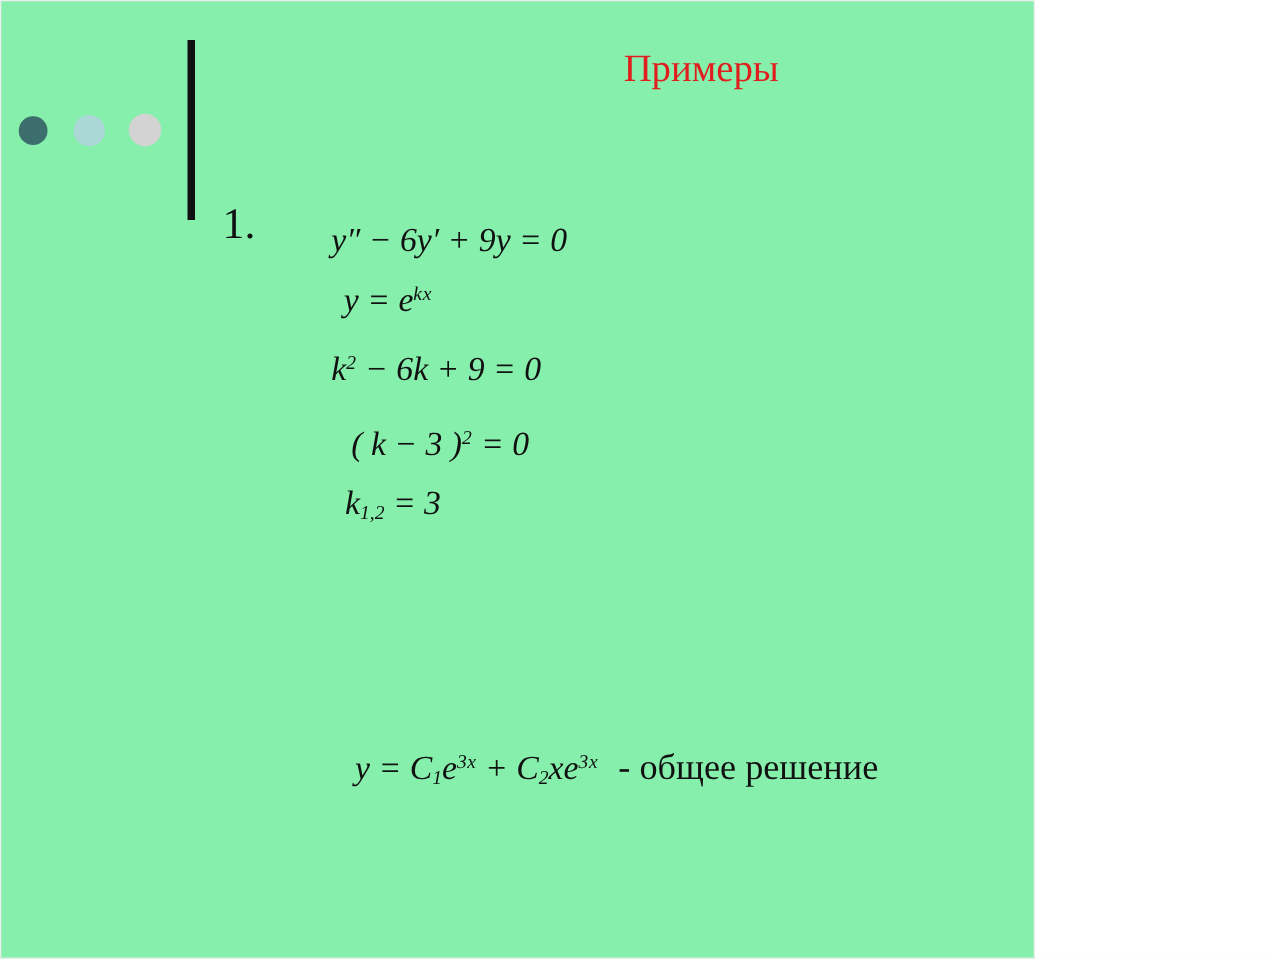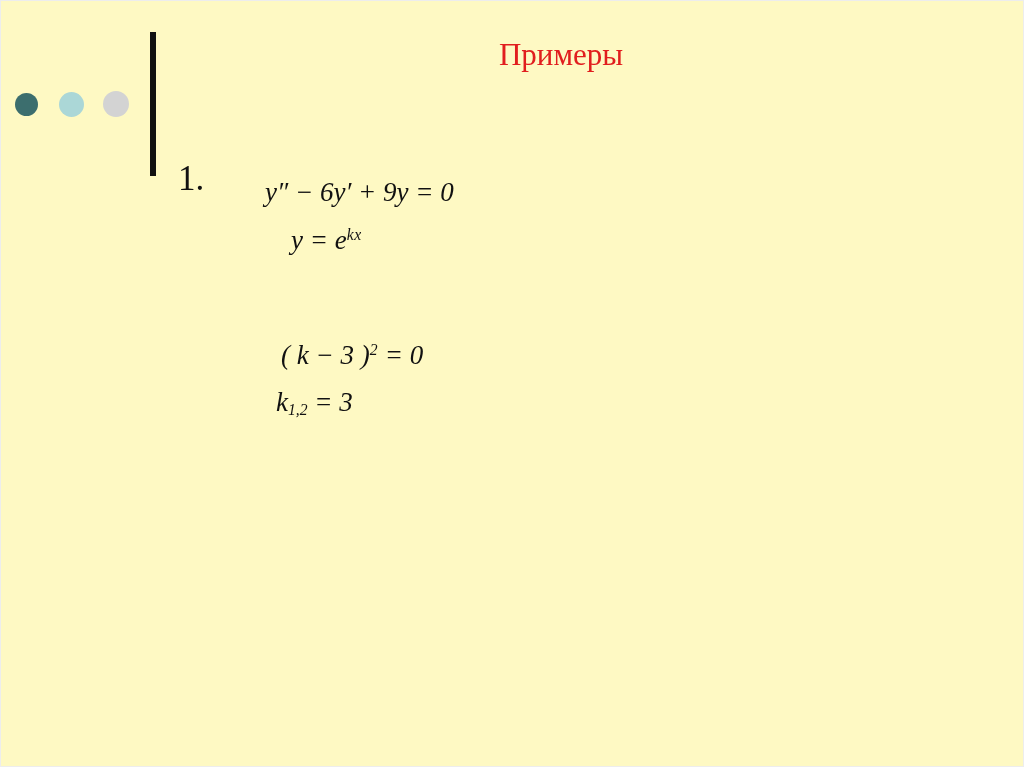--- a/index.html
+++ b/index.html
@@ -1,20 +1,20 @@
 <!DOCTYPE html>
 <html><head>
 <meta charset="utf-8">
 <style>
   html, body { margin: 0; padding: 0; background: #ffffff; }
   .slide {
     position: relative;
-    width: 1024px;
+    width: 828px;
     height: 767px;
-    background: #fef9c3;
+    background: #86efac;
     border: 1px solid #ededed;
     box-sizing: border-box;
     overflow: hidden;
     font-family: "Liberation Serif", "DejaVu Serif", serif;
     color: #111111;
   }
   .dot { position: absolute; border-radius: 50%; }
   .dot-dark  { left: 14px;  top: 92px; width: 23px; height: 23px; background: #3c6e6e; }
   .dot-light { left: 58px;  top: 91px; width: 25px; height: 25px; background: #abd7d7; }
   .dot-gray  { left: 102px; top: 90px; width: 26px; height: 26px; background: #d3d3d3; }
@@ -44,21 +44,21 @@
   }
   .math .sup { font-size: 58%; vertical-align: 0.55em; letter-spacing: 0.5px; }
   .math .sub { font-size: 58%; vertical-align: -0.25em; }
   .math .label {
     font-style: normal;
     font-size: 29px;
     margin-left: 16px;
   }
 
   .eq-ode      { left: 264px; top: 176px; }
-  .eq-subst    { left: 290px; top: 224px; }
+  .eq-subst    { left: 274px; top: 224px; }
   .eq-char     { left: 264px; top: 279px; }
   .eq-factored { left: 280px; top: 339px; }
   .eq-roots    { left: 275px; top: 386px; }
   .eq-fsr      { left: 285px; top: 501px; }
   .eq-general  { left: 283px; top: 597px; }
 </style>
 </head>
 <body>
 
 <div class="slide">
@@ -73,24 +73,30 @@
   <div class="item-number">1.</div>
 
   <div class="math eq-ode">
     <span>y″ − 6y′ + 9y = 0</span>
   </div>
 
   <div class="math eq-subst">
     <span>y = e</span><span class="sup">kx</span>
   </div>
 
+  <div class="math eq-char">
+    <span>k</span><span class="sup">2</span><span> − 6k + 9 = 0</span>
+  </div>
 
   <div class="math eq-factored">
     <span>( k − 3 )</span><span class="sup">2</span><span> = 0</span>
   </div>
 
   <div class="math eq-roots">
     <span>k</span><span class="sub">1,2</span><span> = 3</span>
   </div>
 
 
+  <div class="math eq-general">
+    <span>y = C</span><span class="sub">1</span><span>e</span><span class="sup">3x</span><span> + C</span><span class="sub">2</span><span>xe</span><span class="sup">3x</span><span class="label">- общее решение</span>
+  </div>
 
 </div>
 
 </body></html>

